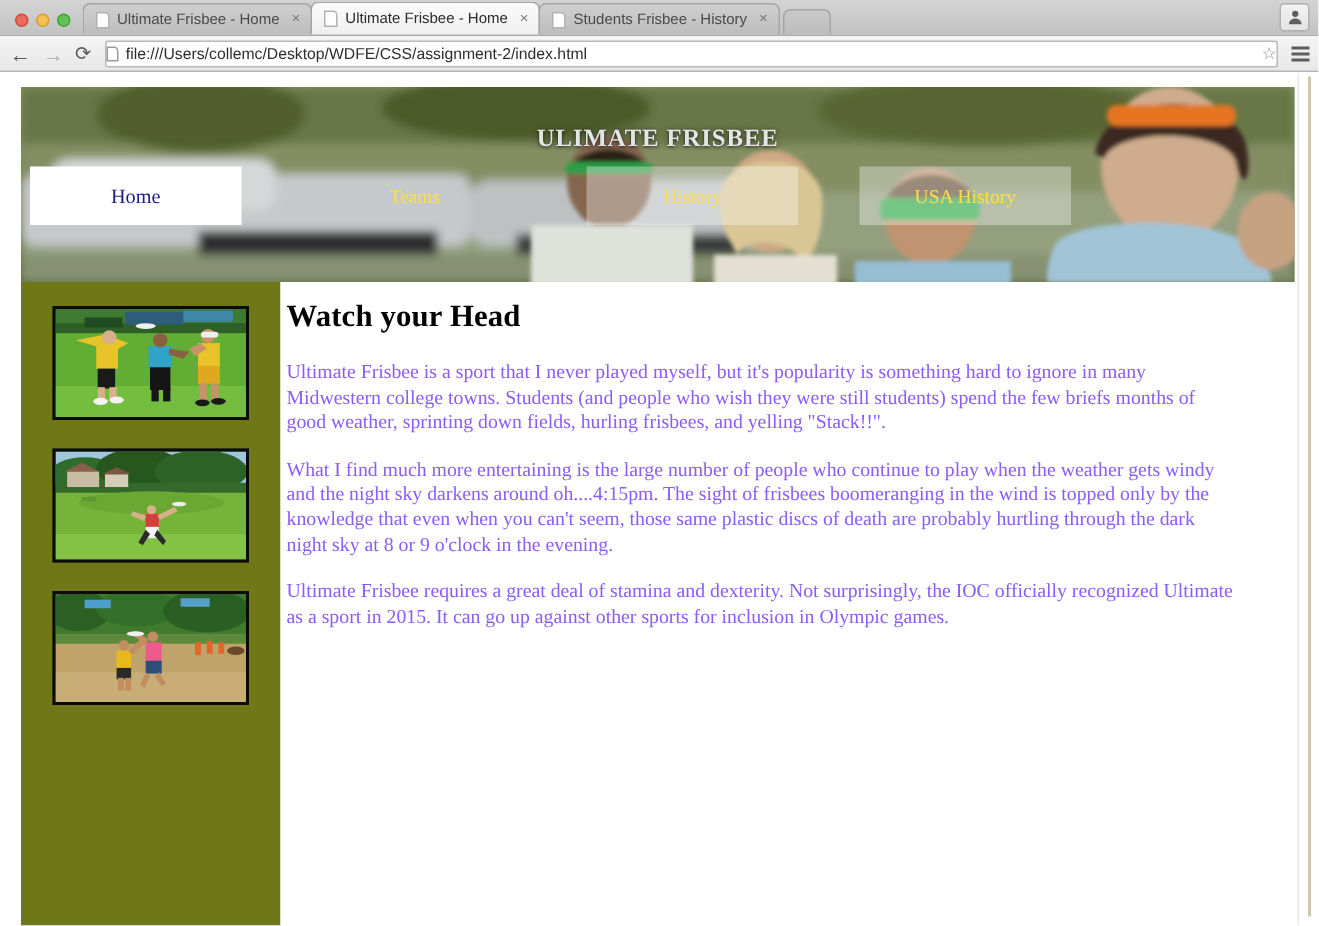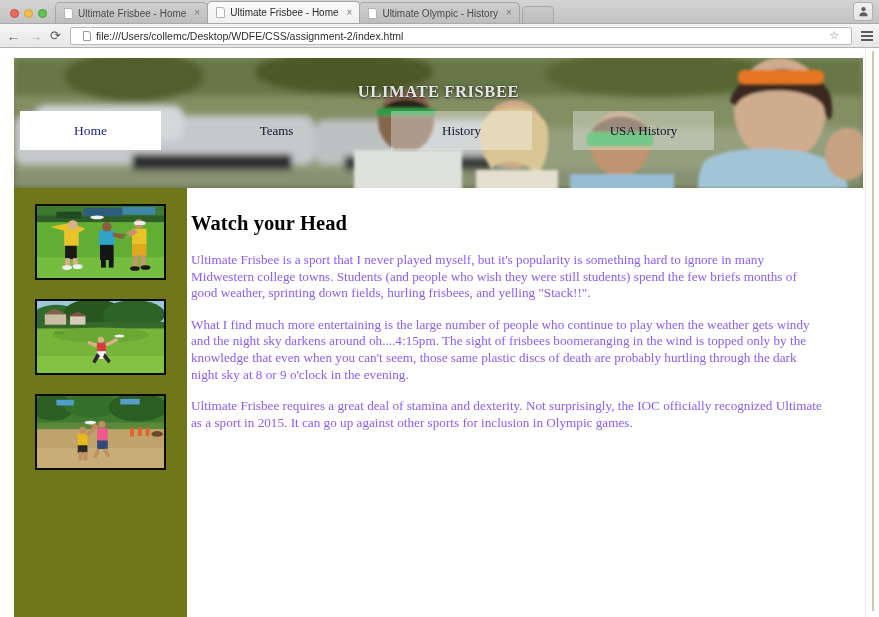--- a/index.html
+++ b/index.html
@@ -116,21 +116,21 @@
   .reload-btn { font-size: 13px; color: #5b5b5b; }
 
   .omnibox {
     flex: 1;
     height: 18px;
     background: #ffffff;
     border: 1px solid #b9b9b9;
     border-radius: 2px;
     display: flex;
     align-items: center;
-    padding: 0 12px;
+    padding: 0 0;
     gap: 5px;
     margin: 0 2px;
   }
   .page-icon {
     width: 8px; height: 10px;
     border: 1px solid #9a9a9a;
     background: #fff;
     border-top-right-radius: 3px;
     flex: 0 0 auto;
   }
@@ -209,21 +209,21 @@
   }
   .nav-item {
     width: 141px;
     margin-left: 6px;
     height: 39px;
     display: flex;
     align-items: center;
     justify-content: center;
     font-family: "Liberation Serif", serif;
     font-size: 13px;
-    color: #0f172a;
+    color: #fde047;
     background: rgba(255,255,255,0.34);
     text-decoration: none;
   }
   .nav-item.active {
     background: #ffffff;
     color: #1c1c86;
     width: 141px;
     font-size: 13.5px;
   }
   .nav-item.n-teams { background: transparent; margin-left: 45px; }
@@ -253,21 +253,21 @@
     border: 2px solid #0b0b0b;
     background: #2d4a1d;
     position: relative;
     overflow: hidden;
   }
   .thumb svg { display: block; width: 100%; height: 100%; }
 
   .content {
     flex: 1;
     background: #ffffff;
-    padding: 24px 38px 20px 4px;
+    padding: 12px 38px 20px 4px;
     font-family: "Liberation Serif", serif;
   }
 
   .content h1 {
     font-size: 20.5px;
     font-weight: bold;
     color: #000000;
     margin-bottom: 17px;
     letter-spacing: 0.1px;
   }
@@ -298,21 +298,21 @@
         <span class="tab-title">Ultimate Frisbee - Home</span>
         <span class="tab-close">×</span>
       </div>
       <div class="tab active">
         <span class="tab-favicon"></span>
         <span class="tab-title">Ultimate Frisbee - Home</span>
         <span class="tab-close">×</span>
       </div>
       <div class="tab">
         <span class="tab-favicon"></span>
-        <span class="tab-title">Ultimate Olympic - History</span>
+        <span class="tab-title">Students Frisbee - History</span>
         <span class="tab-close">×</span>
       </div>
       <div class="tab-stub"></div>
     </div>
 
     <div class="profile-btn">
       <svg class="profile-icon" width="11" height="11" viewBox="0 0 11 11">
         <circle cx="5.5" cy="3.2" r="2.1" fill="#5e5e5e"></circle>
         <path d="M1.3 10.2c0-2.4 1.9-3.9 4.2-3.9s4.2 1.5 4.2 3.9z" fill="#5e5e5e"></path>
       </svg>

